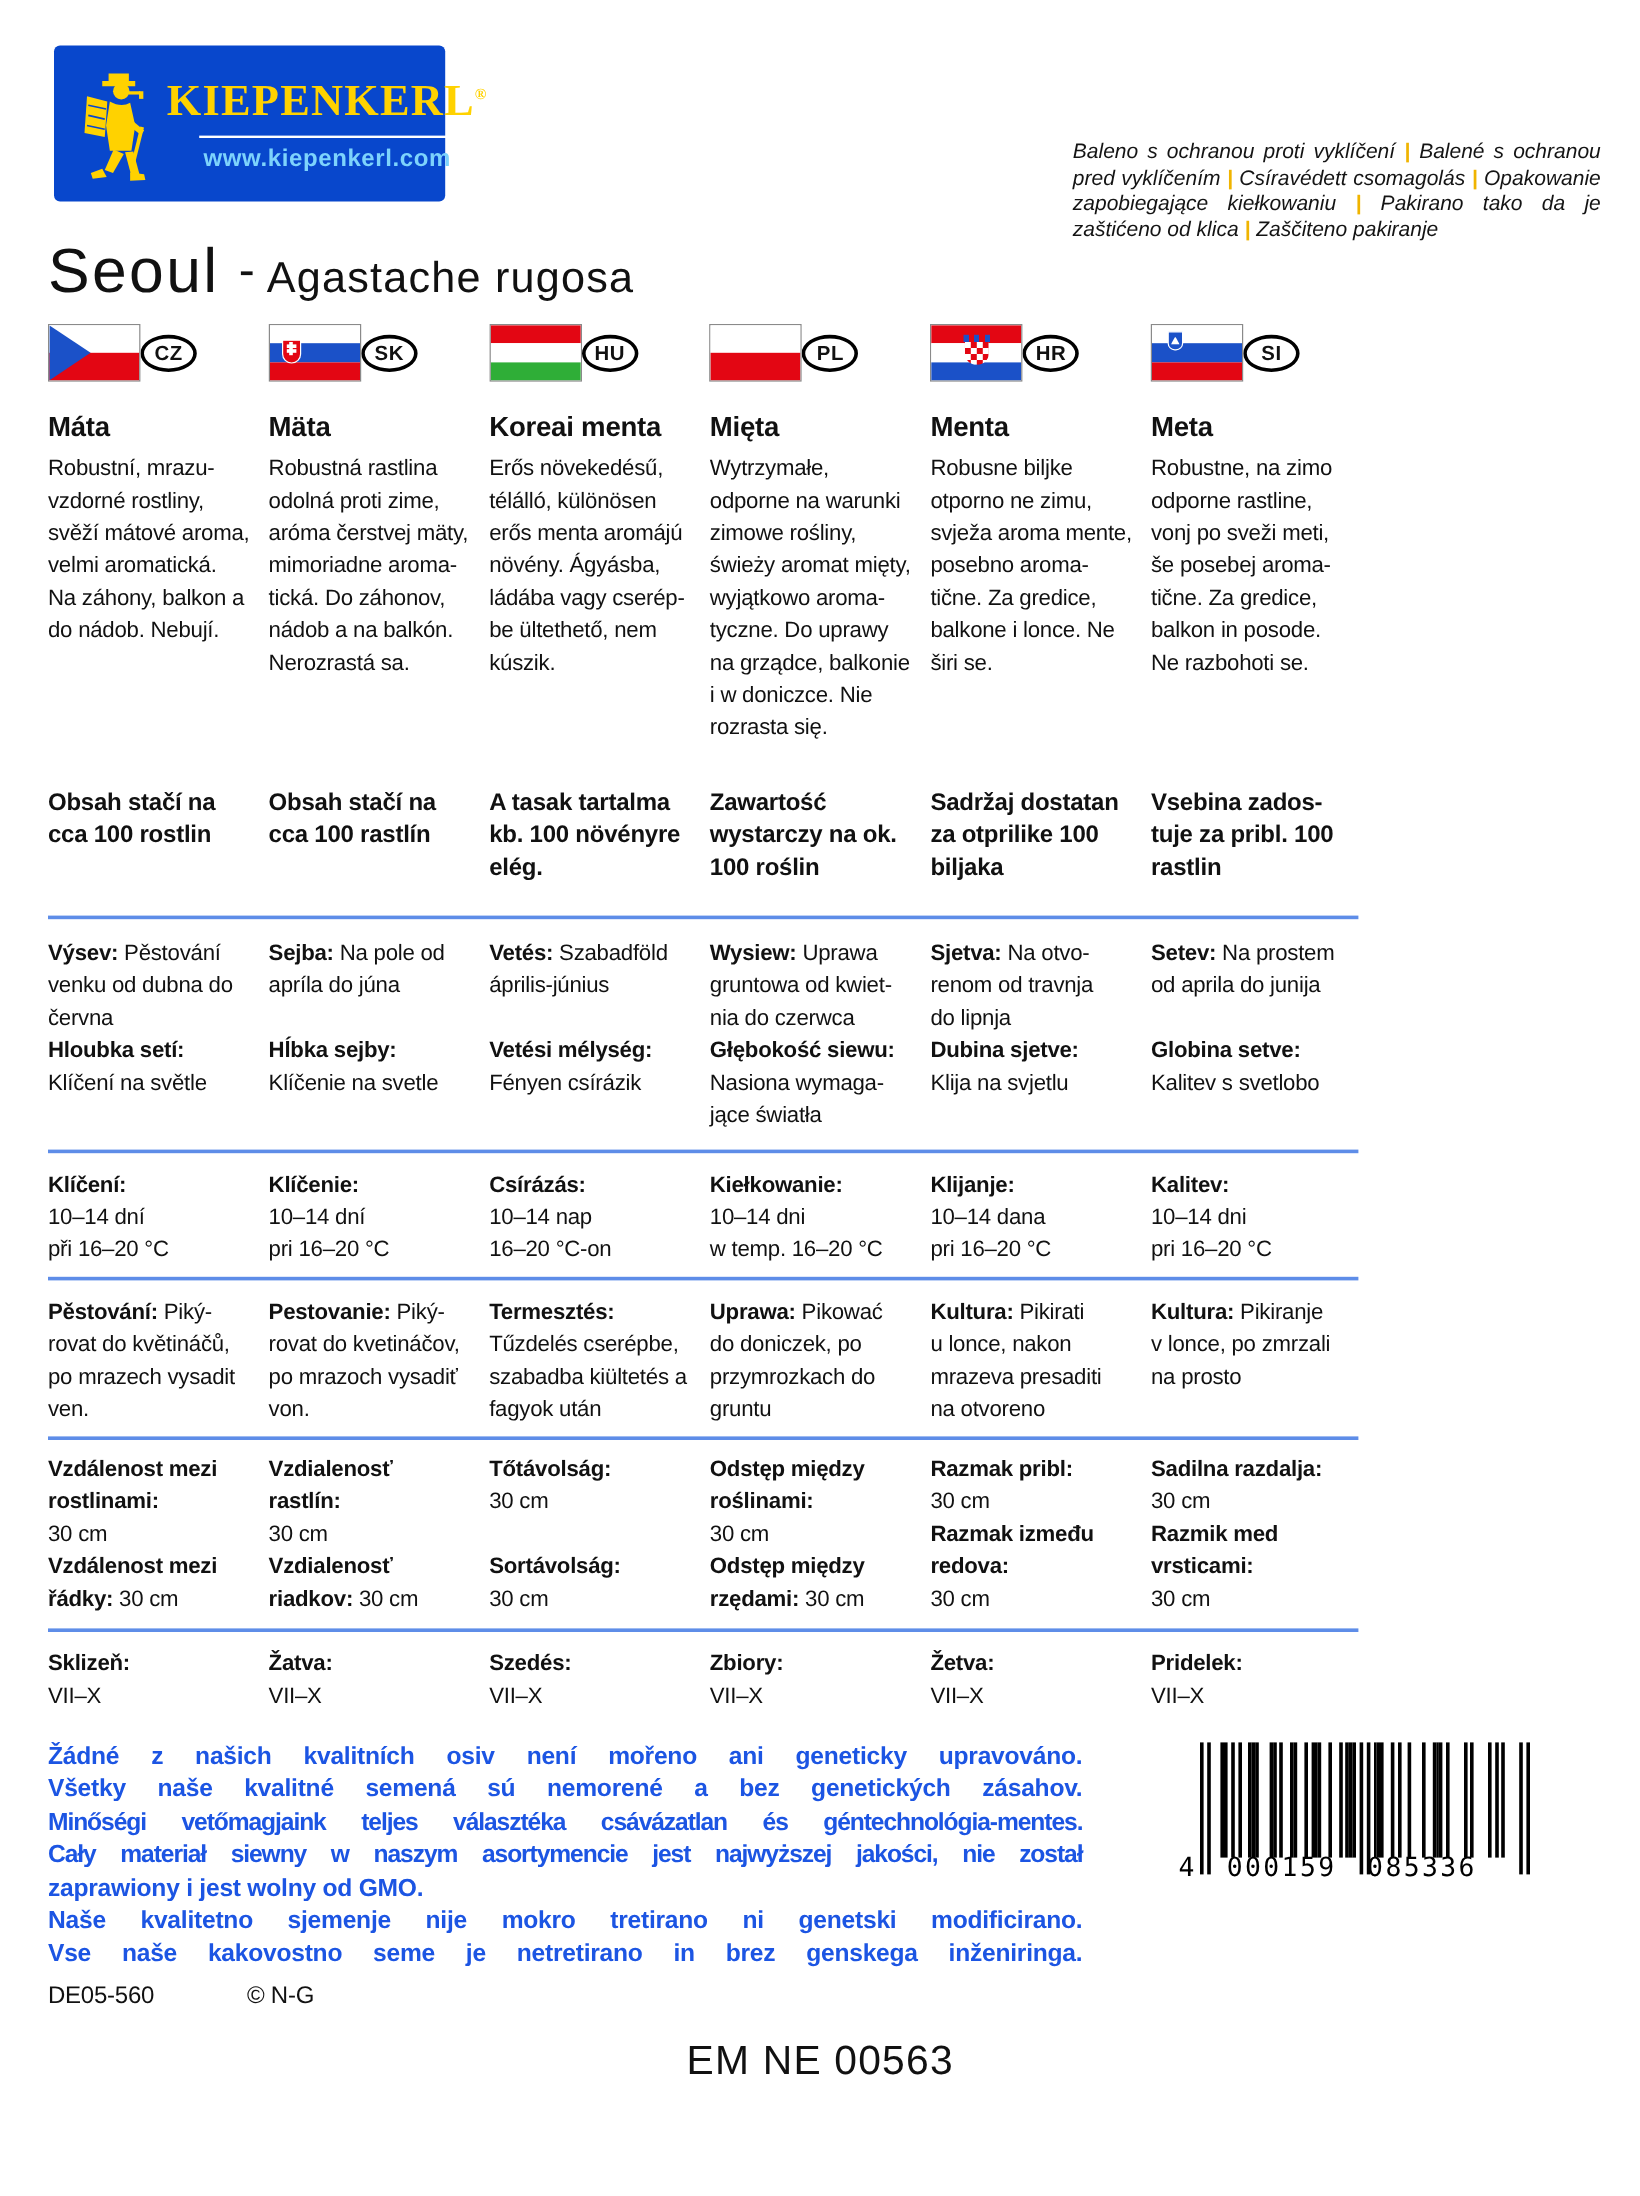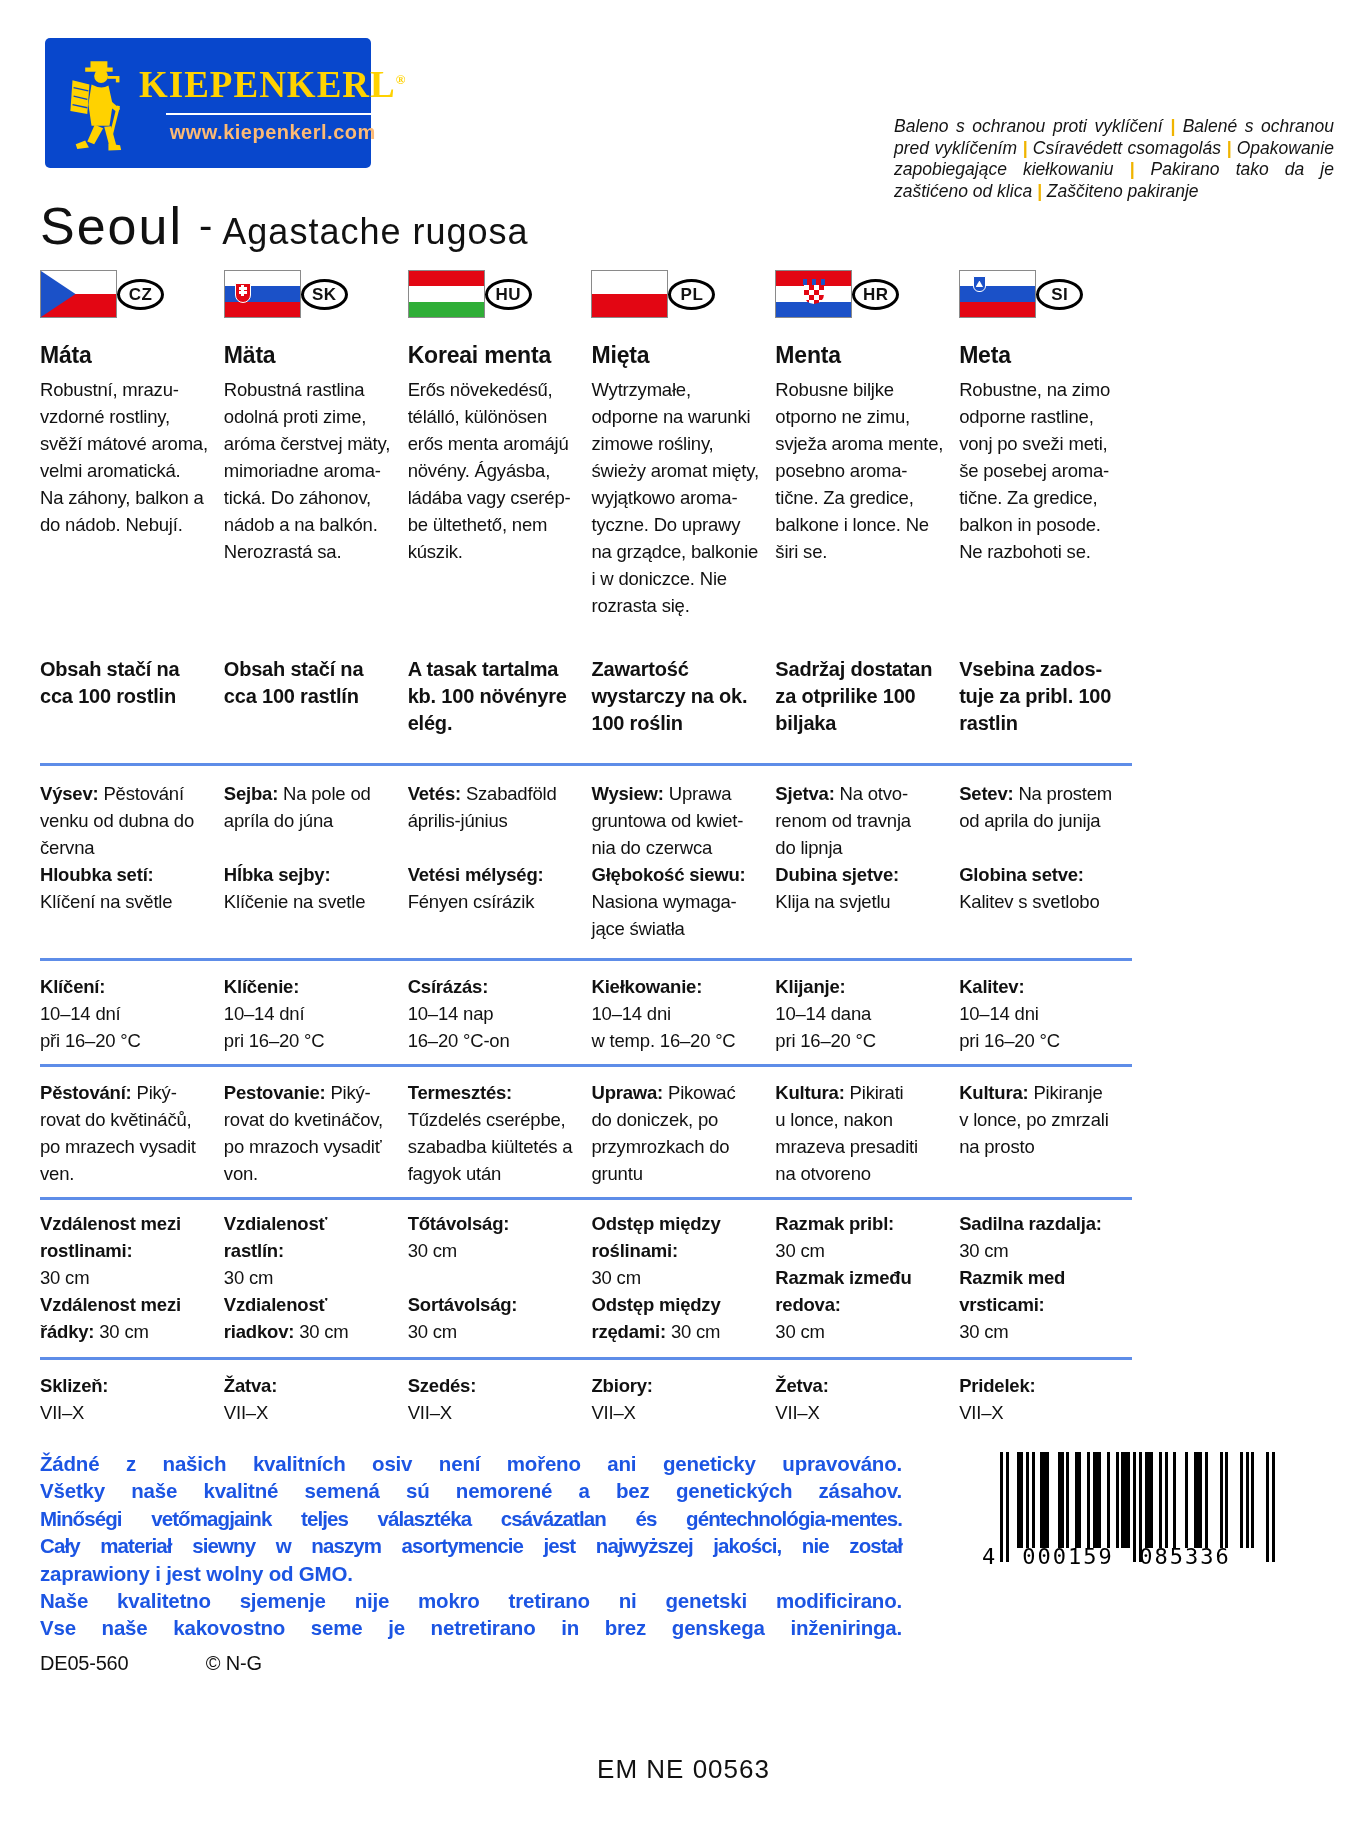--- a/index.html
+++ b/index.html
@@ -8,21 +8,21 @@
   .page { position:relative; width:1367px; height:1830px; background:#fff; margin:0 auto; overflow:hidden; }
 
   
   .logo { position:absolute; left:45px; top:38px; width:326px; height:130px;
           background:#0847cc; border-radius:5px; display:flex; align-items:center; padding:10px 14px 10px 18px; }
   .logo svg { width:74px; height:104px; flex-shrink:0; }
   .logo-text { flex:1; display:flex; flex-direction:column; align-items:center; margin-left:2px; }
   .brand { font-family:"Liberation Serif", serif; font-weight:700; font-size:37px; color:#ffd200; letter-spacing:1px; white-space:nowrap; }
   .brand .reg { font-size:13px; vertical-align:super; color:#ffd200; }
   .logo-rule { width:214px; height:2px; background:#fff; margin:7px 0 6px; }
-  .website { color:#fdba74; font-weight:700; font-size:20px; letter-spacing:0.5px; }
+  .website { color:#7dd3fc; font-weight:700; font-size:20px; letter-spacing:0.5px; }
 
   
   .note { position:absolute; top:116px; right:33px; width:440px; font-style:italic;
           font-size:17.5px; line-height:21.5px; text-align:justify; color:#141414; }
   .note .pipe { color:#f0b400; font-weight:700; }
 
   
   .title { position:absolute; left:40px; top:196px; white-space:nowrap; }
   .variety { font-size:52px; letter-spacing:2px; }
   .dash { font-size:40px; margin:0 10px 0 16px; vertical-align:5px; }
@@ -84,21 +84,21 @@
   #bars i.bon { background:#000; }
   #bars i.bg.bon { height:110px; }
   .bc-num { position:absolute; top:92px; font-family:"DejaVu Sans Mono", monospace; font-size:22px; color:#000; }
   .bc-n1 { left:-18px; }
   .bc-n2 { left:10px; width:116px; text-align:center; letter-spacing:2px; }
   .bc-n3 { left:127px; width:116px; text-align:center; letter-spacing:2px; }
 
   
   .footcodes { position:absolute; left:40px; top:1652px; font-size:20px; letter-spacing:-0.2px; }
   .footcodes .cr { margin-left:72px; }
-  .emne { position:absolute; left:0; right:0; top:1754px; text-align:center; font-size:26px; letter-spacing:1px; }
+  .emne { position:absolute; left:0; right:0; top:1698px; text-align:center; font-size:34px; letter-spacing:1px; }
 </style>
 </head>
 <body>
 
 <div class="page">
 
   <div class="logo">
     <svg viewBox="0 0 70 95" aria-hidden="true">
       <g fill="#ffd200">
         <path d="M26 8 h16 v6 h5 v4 H21 v-4 h5 z"></path>

